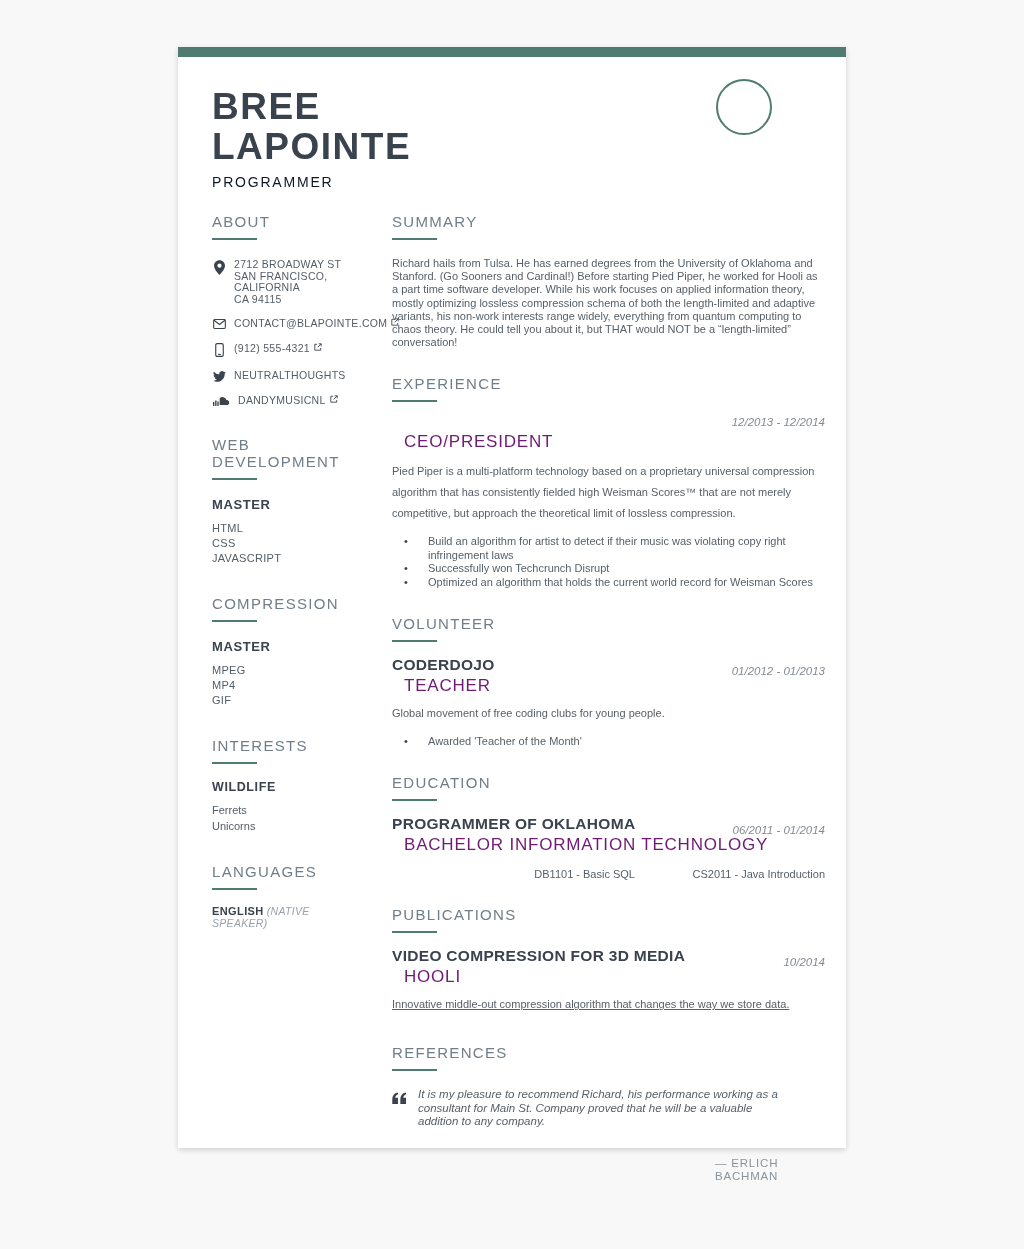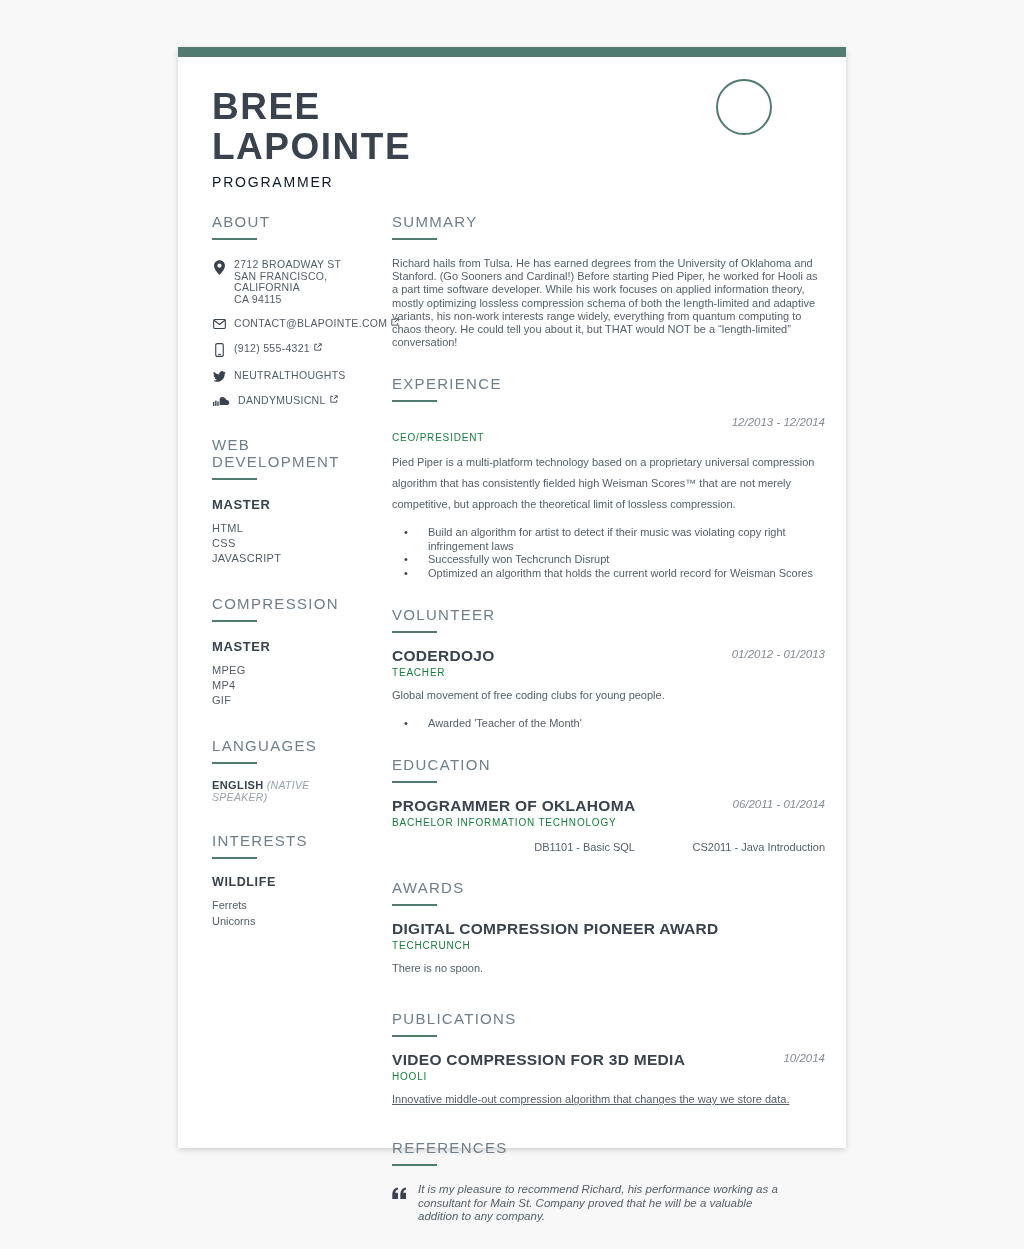--- a/index.html
+++ b/index.html
@@ -51,24 +51,24 @@
   .lang-line { margin-top:15px; font-size:11px; }
   .lang-name { font-weight:bold; color:#39424d; letter-spacing:0.4px; }
   .lang-note { font-style:italic; color:#9aa2a9; font-size:10.5px; letter-spacing:0.3px; }
   .interest-cat { margin-top:16px; font-size:12.5px; font-weight:bold; color:#39424d; letter-spacing:0.6px; }
   .interest-items { margin-top:8px; font-size:11px; color:#535d66; line-height:16px; }
 
   
   .m-section { margin-bottom:26px; }
   .body-text { font-size:11px; line-height:13.2px; color:#555f68; margin-top:17px; }
   .entry { margin-top:14px; position:relative; }
-  .entry-date { position:absolute; right:0; top:1px; font-style:italic; font-size:11.5px; color:#848c93; }
+  .entry-date { position:absolute; right:0; top:9px; font-style:italic; font-size:11.5px; color:#848c93; }
   .entry-date-row { text-align:right; font-style:italic; font-size:11.5px; color:#848c93; height:14px; }
   .entry-title { font-size:15.5px; font-weight:bold; color:#39424d; letter-spacing:0.3px; }
-  .role-caption { font-size:10px; color:#15803d; letter-spacing:0.8px; margin-top:2px; }
+  .role-caption { font-size:17px; color:#701a75; letter-spacing:0.8px; margin-top:2px;margin-left:12px; }
   .entry-desc { font-size:11px; line-height:21px; color:#555f68; margin-top:9px; }
   ul.bullets { list-style:none; margin-top:11px; padding-left:36px; }
   ul.bullets li { position:relative; font-size:11px; line-height:13.4px; color:#555f68; }
   ul.bullets li::before { content:"\2022"; position:absolute; left:-24px; top:0; color:#39424d; }
   .courses { display:grid; grid-template-columns:217px 1fr; padding-left:26px; margin-top:13px; font-size:11px; color:#555f68;text-align:right; }
 
   
   .quote-row { display:flex; margin-top:17px; }
   .quote-icon { width:17px; margin-right:9px; color:#39424d; flex-shrink:0; padding-top:2px; }
   .quote-text { font-style:italic; font-size:11.5px; line-height:13.5px; color:#555f68; width:372px; }
@@ -184,35 +184,35 @@
           <div class="sec-rule"></div>
           <div class="skill-level">MASTER</div>
           <div class="skill-items">
             <div>MPEG</div>
             <div>MP4</div>
             <div>GIF</div>
           </div>
         </div>
 
         <div class="sb-section">
-          <div class="sec-head">LANGUAGES</div>
-          <div class="sec-rule"></div>
-          <div class="lang-line">
-            <span class="lang-name">ENGLISH</span>
-            <span class="lang-note">(NATIVE SPEAKER)</span>
-          </div>
-        </div>
-
-        <div class="sb-section">
           <div class="sec-head">INTERESTS</div>
           <div class="sec-rule"></div>
           <div class="interest-cat">WILDLIFE</div>
           <div class="interest-items">
             <div>Ferrets</div>
             <div>Unicorns</div>
+          </div>
+        </div>
+
+        <div class="sb-section">
+          <div class="sec-head">LANGUAGES</div>
+          <div class="sec-rule"></div>
+          <div class="lang-line">
+            <span class="lang-name">ENGLISH</span>
+            <span class="lang-note">(NATIVE SPEAKER)</span>
           </div>
         </div>
       </div>
 
       <div class="main-col">
 
         <div class="m-section">
           <div class="sec-head">SUMMARY</div>
           <div class="sec-rule"></div>
           <div class="body-text">Richard hails from Tulsa. He has earned degrees from the University of Oklahoma and Stanford. (Go Sooners and Cardinal!) Before starting Pied Piper, he worked for Hooli as a part time software developer. While his work focuses on applied information theory, mostly optimizing lossless compression schema of both the length-limited and adaptive variants, his non-work interests range widely, everything from quantum computing to chaos theory. He could tell you about it, but THAT would NOT be a “length-limited” conversation!</div>
@@ -254,29 +254,20 @@
             <div class="entry-date">06/2011 - 01/2014</div>
             <div class="entry-title">PROGRAMMER OF OKLAHOMA</div>
             <div class="role-caption">BACHELOR INFORMATION TECHNOLOGY</div>
             <div class="courses">
               <div>DB1101 - Basic SQL</div>
               <div>CS2011 - Java Introduction</div>
             </div>
           </div>
         </div>
 
-        <div class="m-section" style="margin-bottom:31px;">
-          <div class="sec-head">AWARDS</div>
-          <div class="sec-rule"></div>
-          <div class="entry">
-            <div class="entry-title">DIGITAL COMPRESSION PIONEER AWARD</div>
-            <div class="role-caption">TECHCRUNCH</div>
-            <div class="entry-desc" style="margin-top:7px;">There is no spoon.</div>
-          </div>
-        </div>
 
         <div class="m-section" style="margin-bottom:29px;">
           <div class="sec-head">PUBLICATIONS</div>
           <div class="sec-rule"></div>
           <div class="entry">
             <div class="entry-date">10/2014</div>
             <div class="entry-title">VIDEO COMPRESSION FOR 3D MEDIA</div>
             <div class="role-caption">HOOLI</div>
             <div class="entry-desc" style="margin-top:7px;text-decoration:underline;">Innovative middle-out compression algorithm that changes the way we store data.</div>
           </div>

